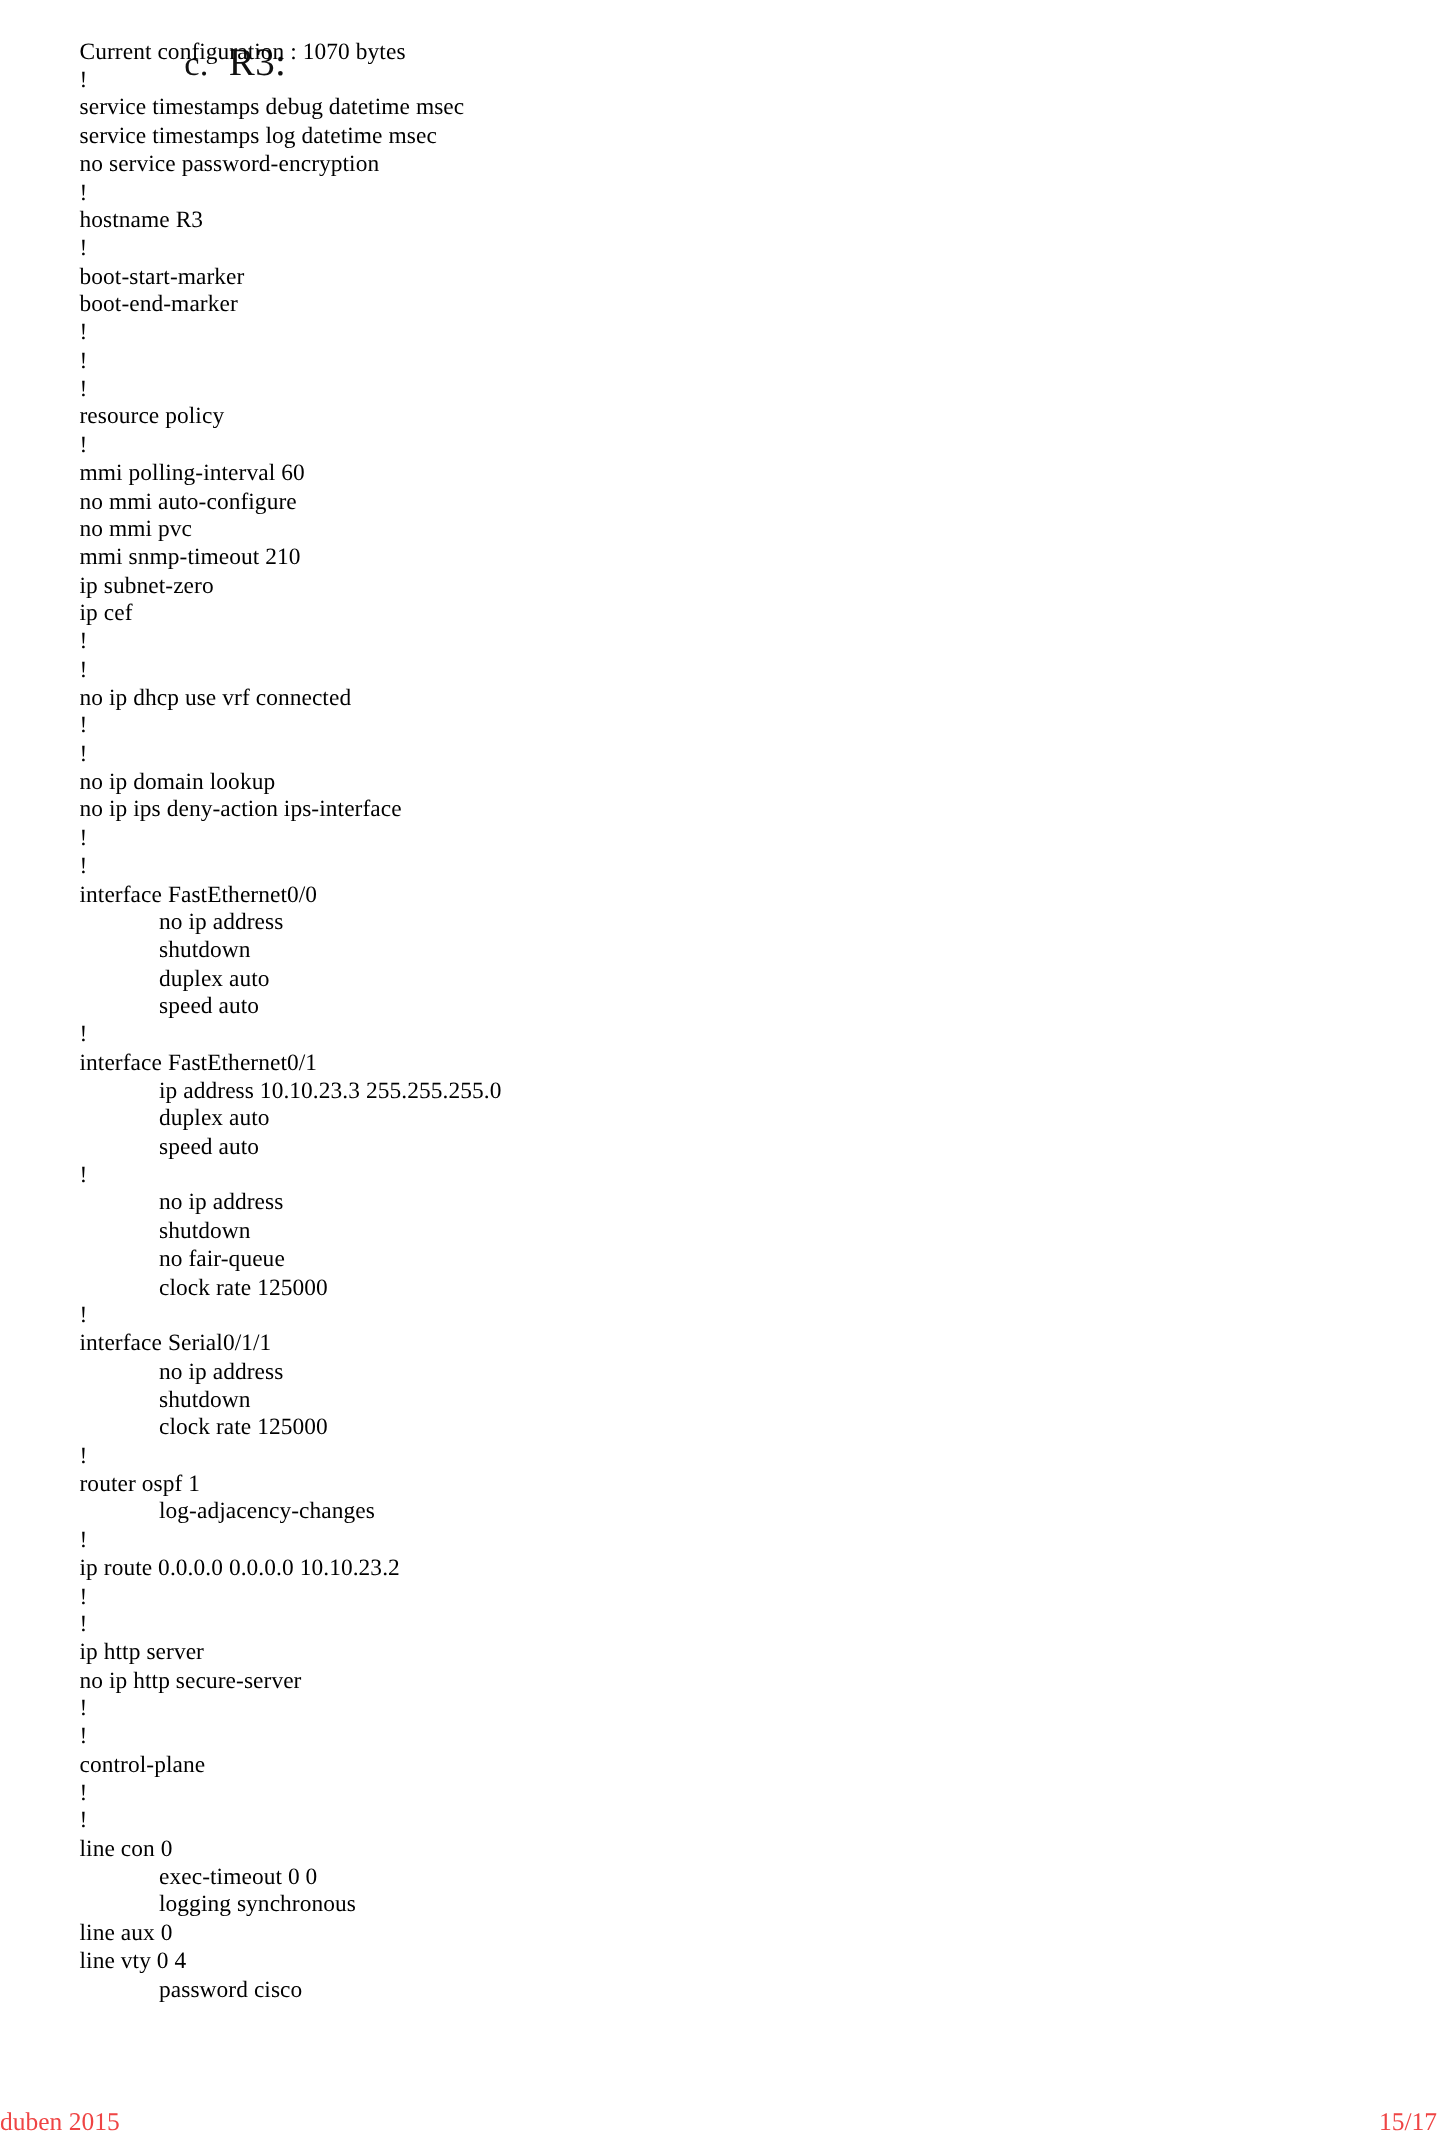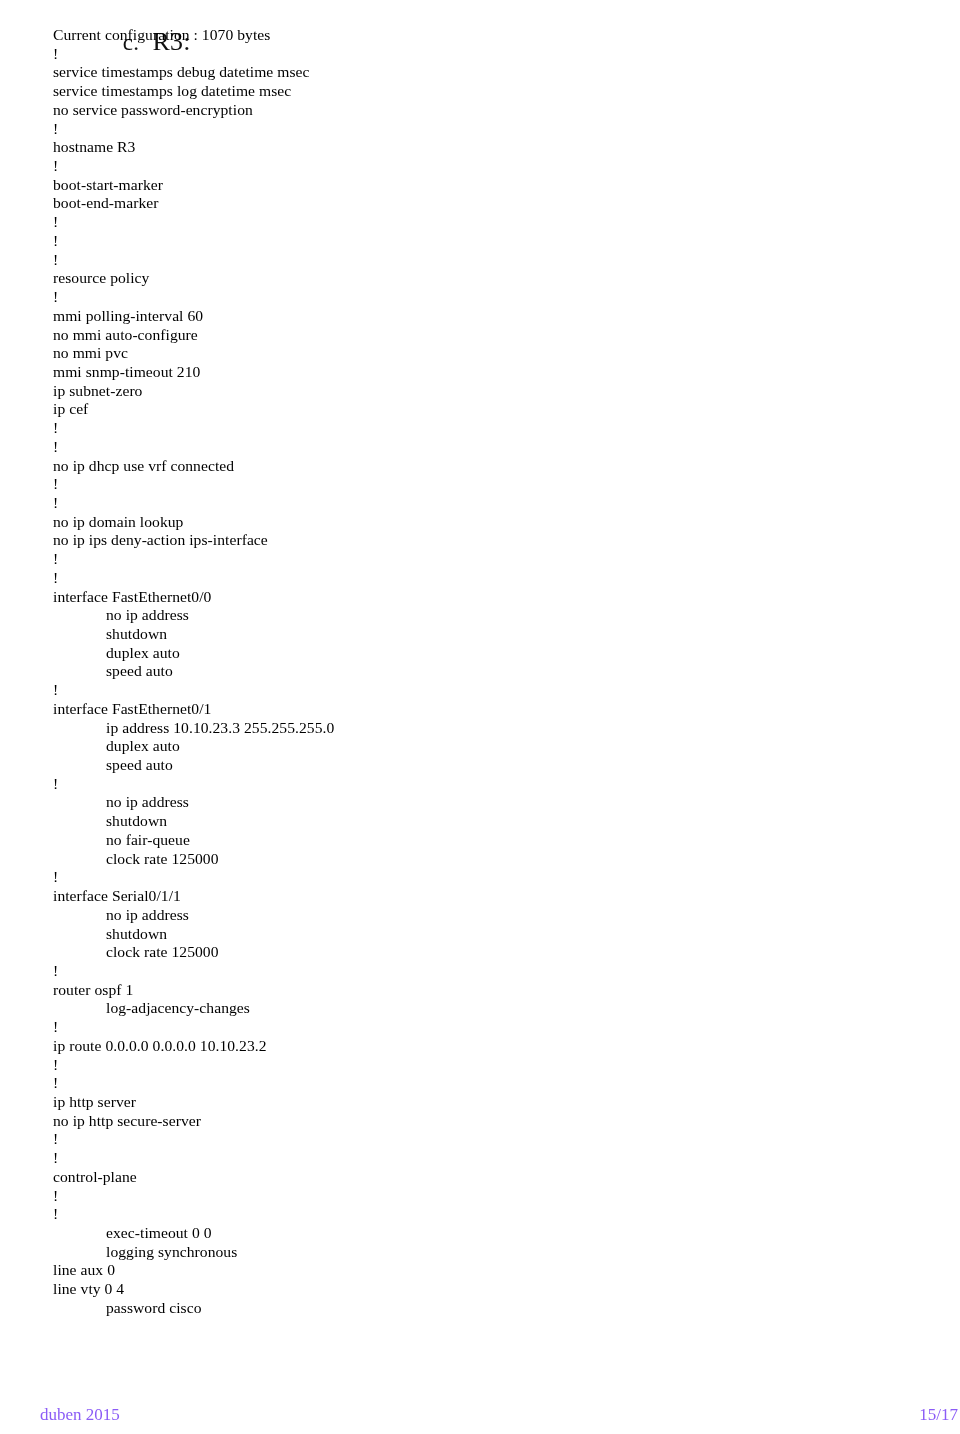--- a/index.html
+++ b/index.html
@@ -67,22 +67,21 @@
 
   
   .page-footer {
     position: absolute;
     left: 0;
     right: 0;
     top: 1402px;
     height: 26px;
     font-size: 17px;
     line-height: 26px;
-    color: #8b5cf6;
-    margin-left: 40px;
+    color: #ef4444;
   }
   .footer-left {
     position: absolute;
     left: 0px;
     top: 0;
     white-space: pre;
   }
   .footer-right {
     position: absolute;
     right: 2px;
@@ -157,20 +156,21 @@
       <div class="config-line">ip route 0.0.0.0 0.0.0.0 10.10.23.2</div>
       <div class="config-line bang">!</div>
       <div class="config-line bang">!</div>
       <div class="config-line">ip http server</div>
       <div class="config-line">no ip http secure-server</div>
       <div class="config-line bang">!</div>
       <div class="config-line bang">!</div>
       <div class="config-line">control-plane</div>
       <div class="config-line bang">!</div>
       <div class="config-line bang">!</div>
+      <div class="config-line">line con 0</div>
       <div class="config-line indent-1">exec-timeout 0 0</div>
       <div class="config-line indent-1">logging synchronous</div>
       <div class="config-line">line aux 0</div>
       <div class="config-line">line vty 0 4</div>
       <div class="config-line indent-1">password cisco</div>
     </div>
 
   <div class="page-footer">
     <span class="footer-left">duben 2015</span>
     <span class="footer-right">15/17</span>

